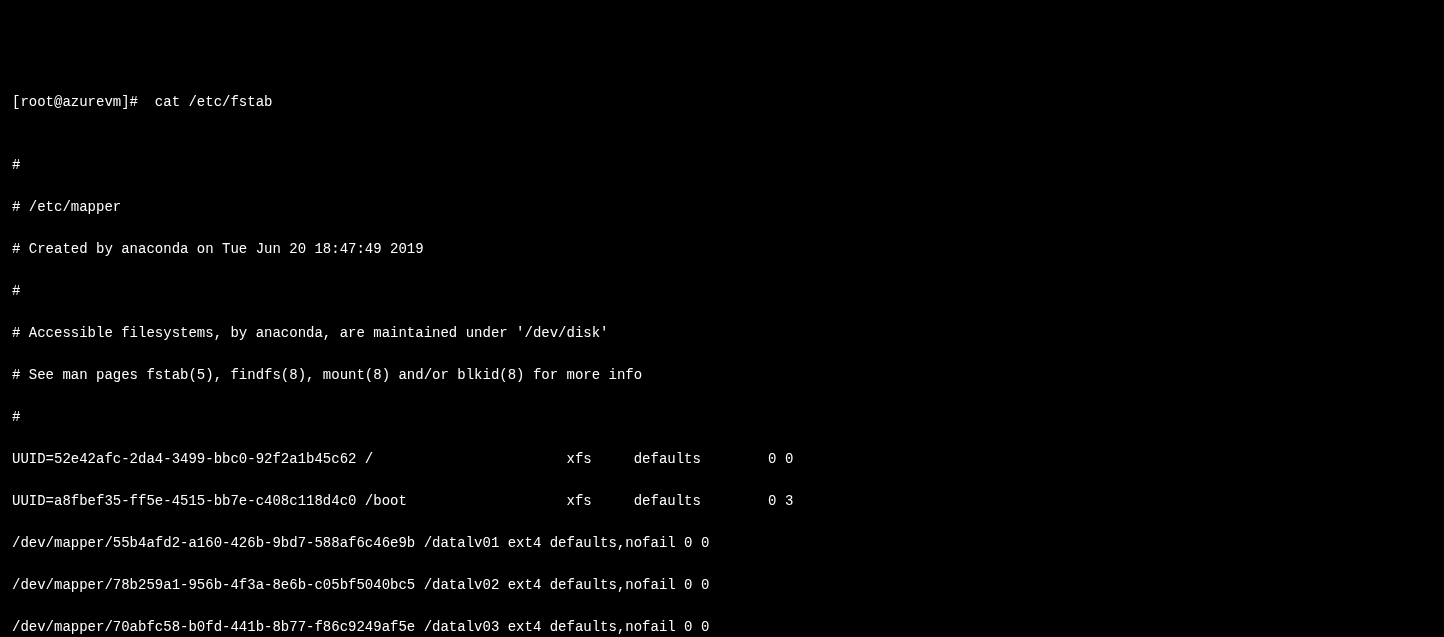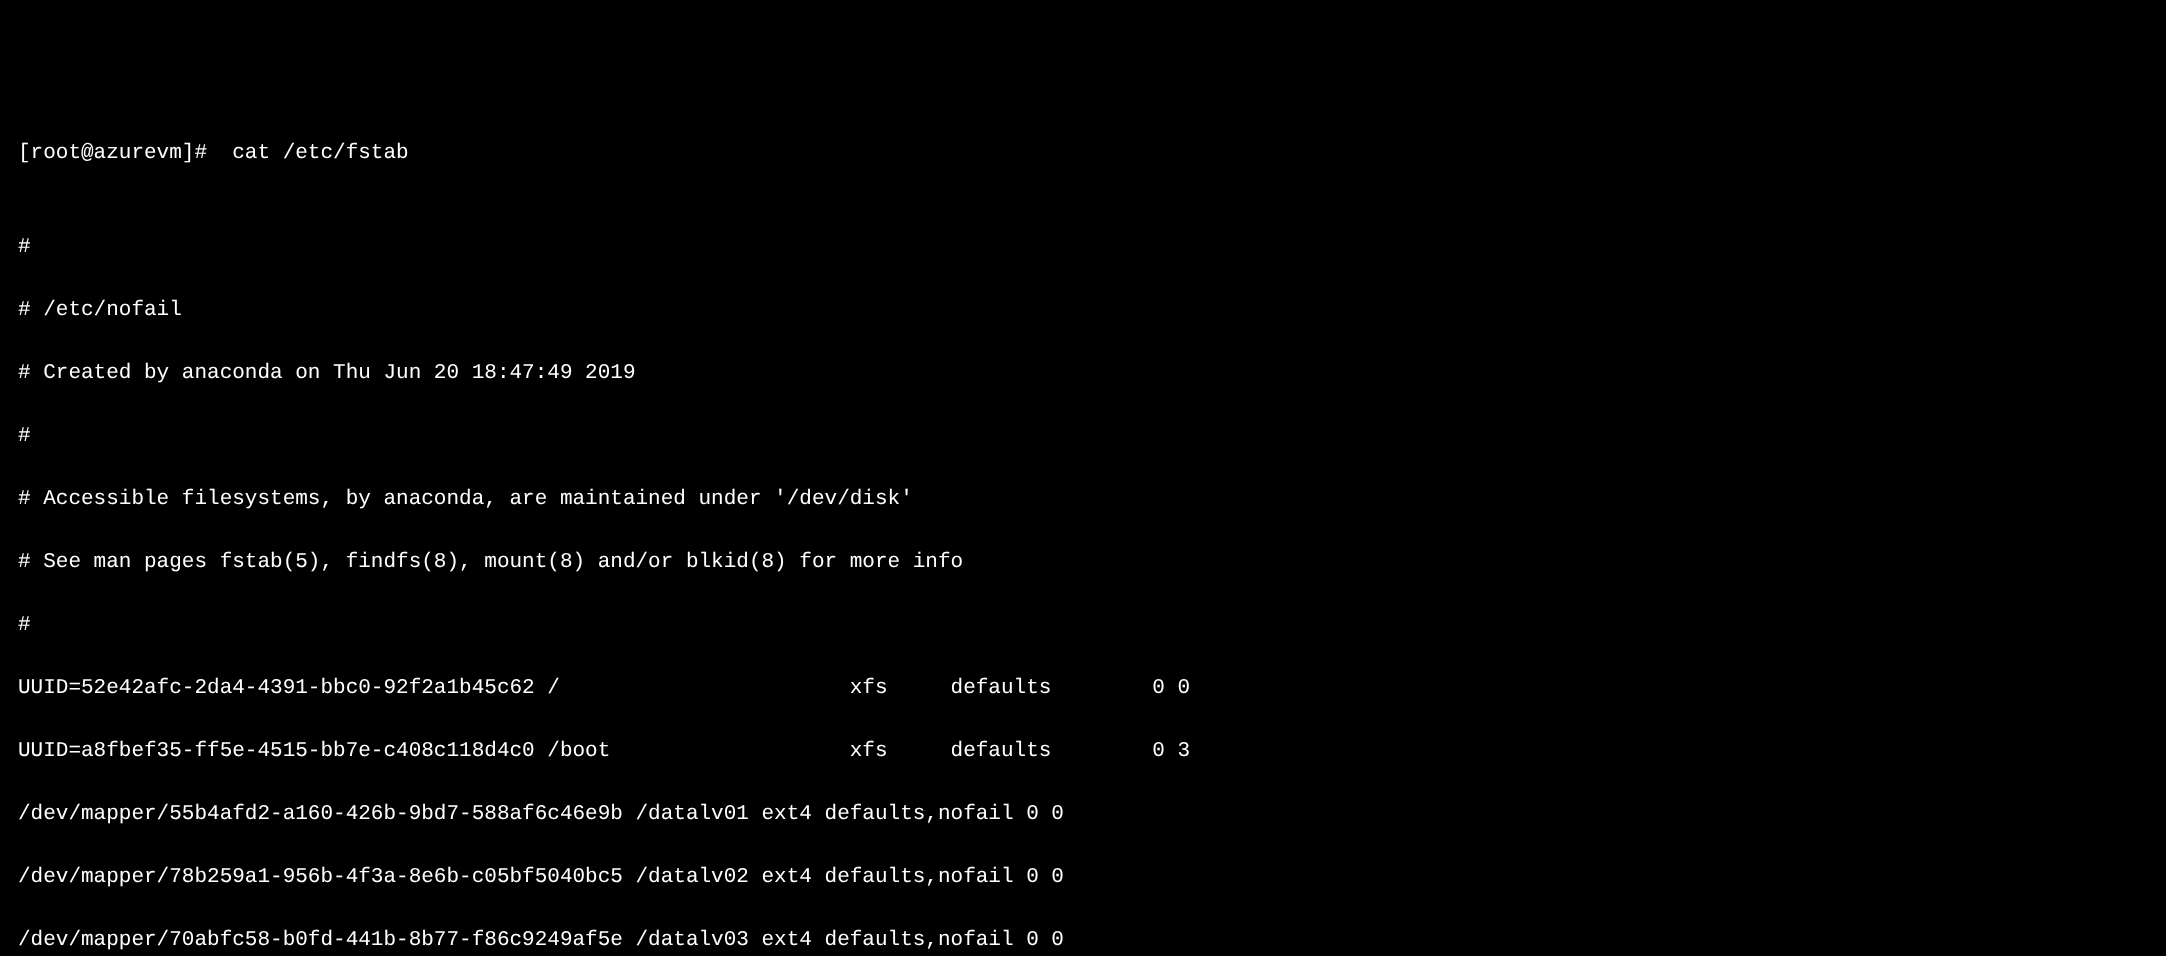--- a/index.html
+++ b/index.html
@@ -16,27 +16,27 @@
     .line { display: block; }
   </style>
 </head>
 <body>
 
 
 
 <span class="line">[root@azurevm]#  cat /etc/fstab</span>
 <span class="line"></span>
 <span class="line">#</span>
-<span class="line"># /etc/nofail</span>
-<span class="line"># Created by anaconda on Thu Jun 20 18:47:49 2019</span>
+<span class="line"># /etc/mapper</span>
+<span class="line"># Created by anaconda on Tue Jun 20 18:47:49 2019</span>
 <span class="line">#</span>
 <span class="line"># Accessible filesystems, by anaconda, are maintained under '/dev/disk'</span>
 <span class="line"># See man pages fstab(5), findfs(8), mount(8) and/or blkid(8) for more info</span>
 <span class="line">#</span>
-<span class="line">UUID=52e42afc-2da4-4391-bbc0-92f2a1b45c62 /                       xfs     defaults        0 0</span>
+<span class="line">UUID=52e42afc-2da4-3499-bbc0-92f2a1b45c62 /                       xfs     defaults        0 0</span>
 <span class="line">UUID=a8fbef35-ff5e-4515-bb7e-c408c118d4c0 /boot                   xfs     defaults        0 3</span>
 <span class="line">/dev/mapper/55b4afd2-a160-426b-9bd7-588af6c46e9b /datalv01 ext4 defaults,nofail 0 0</span>
 <span class="line">/dev/mapper/78b259a1-956b-4f3a-8e6b-c05bf5040bc5 /datalv02 ext4 defaults,nofail 0 0</span>
 <span class="line">/dev/mapper/70abfc58-b0fd-441b-8b77-f86c9249af5e /datalv03 ext4 defaults,nofail 0 0</span>
 
 
 
 
 
 

